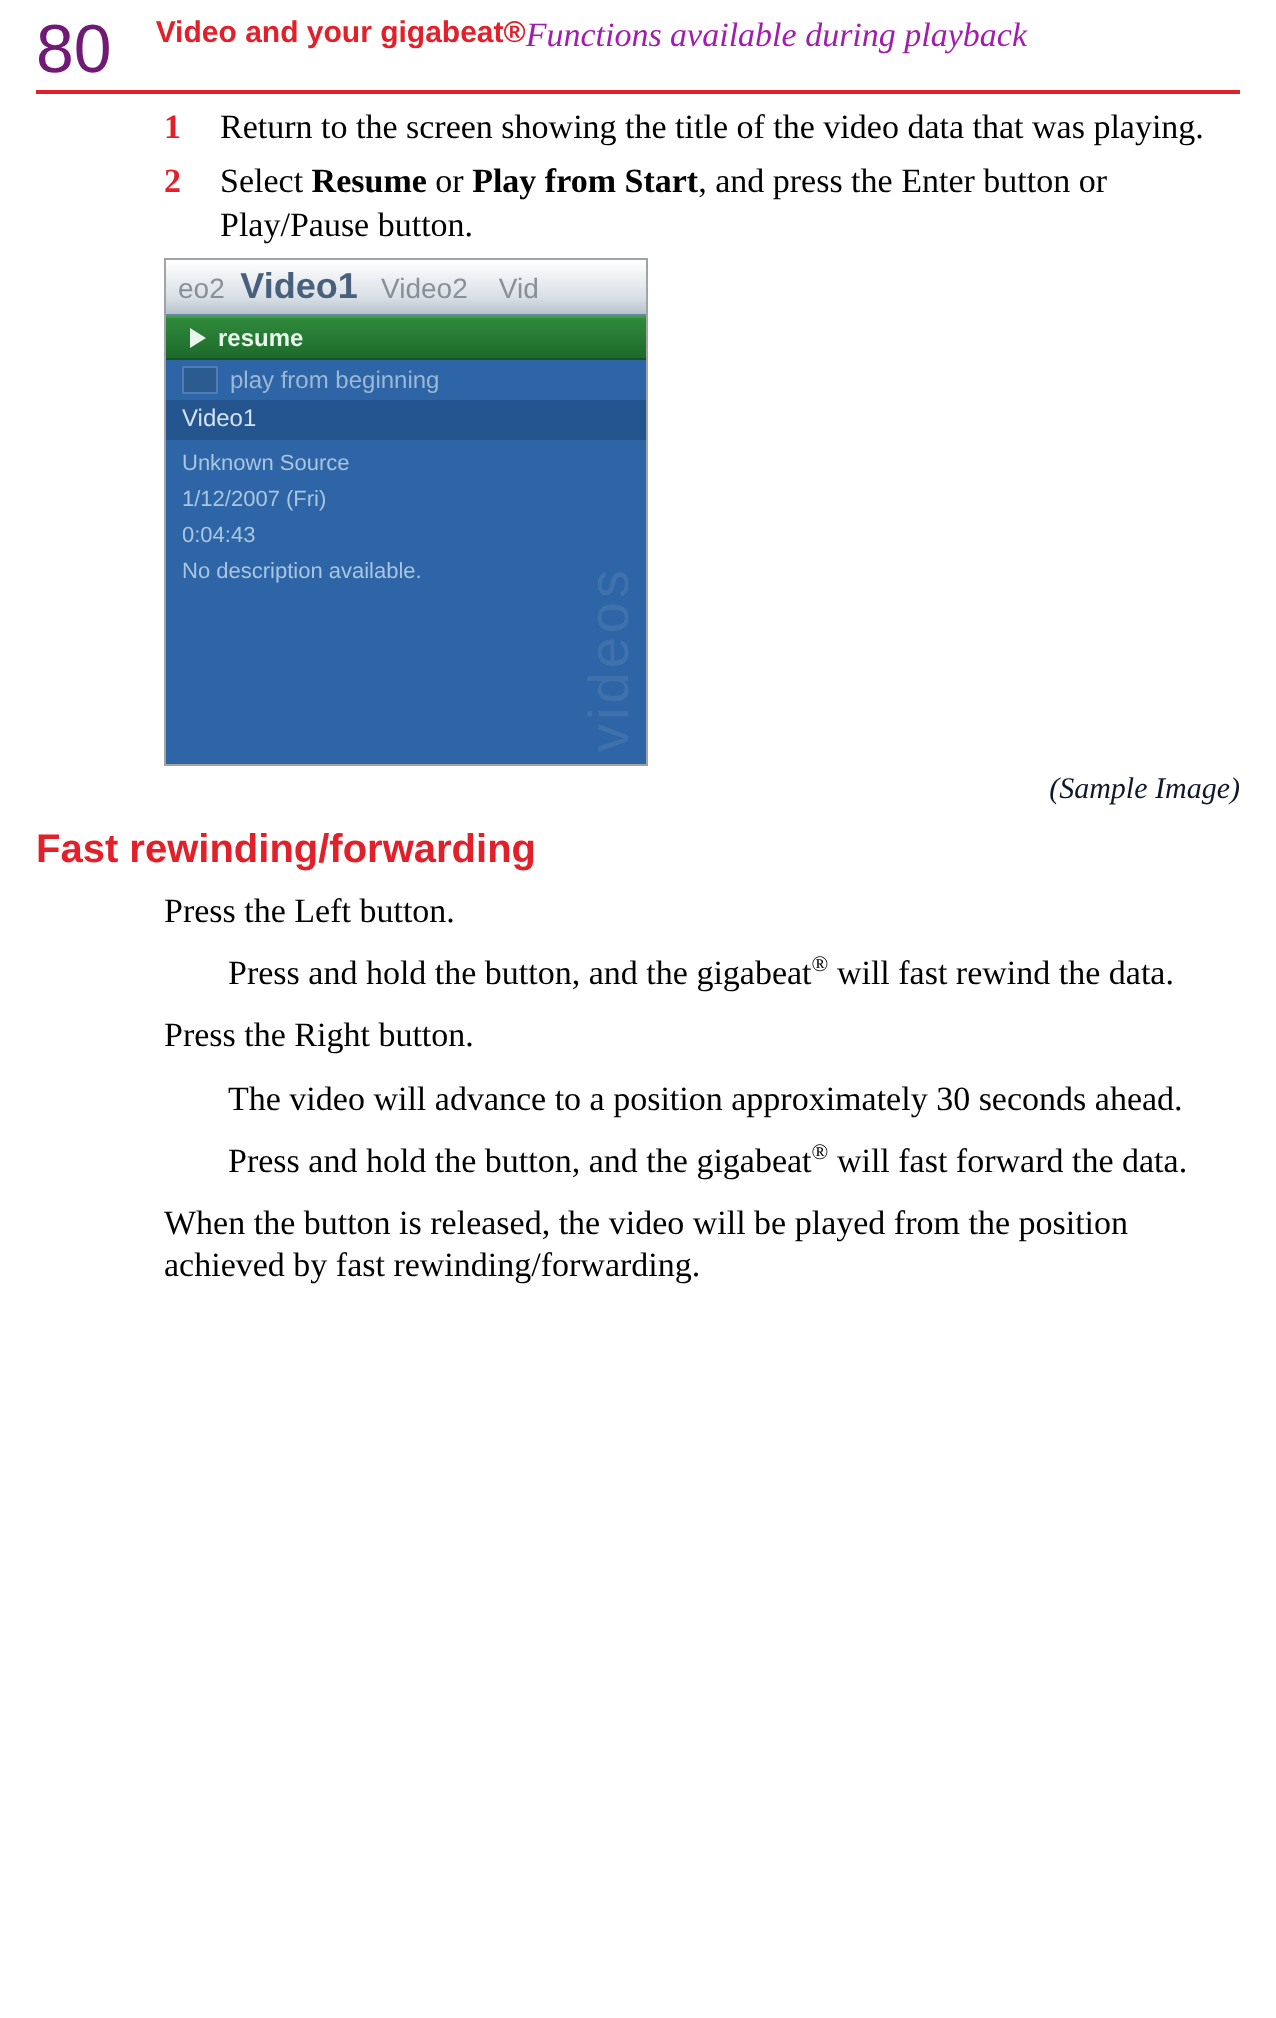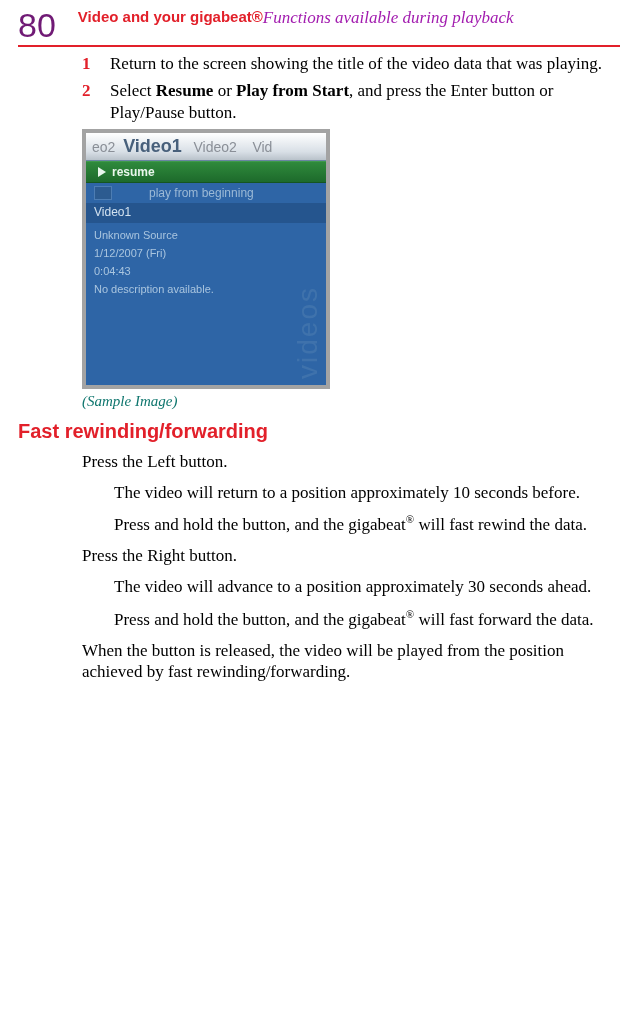--- a/index.html
+++ b/index.html
@@ -73,32 +73,33 @@
   }
   .step-num {
     color: #e2202a;
     font-weight: bold;
     font-family: "Times New Roman", serif;
     width: 28px;
     flex-shrink: 0;
   }
   .step-text { flex: 1; }
   .sample-caption {
-    color: #0f766e;
+    color: #0f172a;
     font-style: italic;
     font-size: 15px;
     margin: 4px 0 10px 64px;
+    text-align: right;
   }
   .sup { font-size: 0.65em; vertical-align: super; }
 
   
   .sample-wrap {
     margin-left: 64px;
     width: 240px;
-    border: 4px solid #a3a3a3;
+    border: 1px solid #a3a3a3;
     background: #2e65a6;
     font-family: "Segoe UI", Arial, sans-serif;
     color: #d8e6f3;
     position: relative;
     font-size: 12px;
   }
   .sample-top {
     background: linear-gradient(#ffffff,#d8dfe6 70%,#b9c2ca);
     padding: 3px 6px;
     font-size: 14px;
@@ -120,21 +121,20 @@
   }
   .row-resume {
     background: linear-gradient(#2f8a3c,#1d6a2b);
     color: #e9f6ec;
     font-weight: bold;
     border-top: 1px solid #3f9a4c;
     border-bottom: 1px solid #155521;
   }
   .row-play {
     color: #9bb9d6;
-    gap: 31px;
   }
   .icon-ph {
     width: 16px; height: 12px; margin-right: 6px; display: inline-block;
   }
   .icon-ph.play {
     border-left: 8px solid #e9f6ec;
     border-top: 5px solid transparent;
     border-bottom: 5px solid transparent;
     height: 0; width: 0;
     margin-left: 4px;
@@ -218,21 +218,20 @@
     <div class="sample-meta">No description available.</div>
     <div class="sample-spacer"></div>
     <div class="side-text">videos</div>
   </div>
   <div class="sample-caption">(Sample Image)</div>
 
   <div class="section-heading">Fast rewinding/forwarding</div>
 
   <div class="body-block para">Press the Left button.</div>
 
-  <div class="indent2 para">The video will return to a position approximately 10 seconds before.</div>
   <div class="indent2 para">
     <span>Press and hold the button, and the gigabeat</span><span class="sup">®</span><span> will fast rewind the data.</span>
   </div>
 
   <div class="body-block para">Press the Right button.</div>
 
   <div class="indent2 para">The video will advance to a position approximately 30 seconds ahead.</div>
   <div class="indent2 para">
     <span>Press and hold the button, and the gigabeat</span><span class="sup">®</span><span> will fast forward the data.</span>
   </div>

